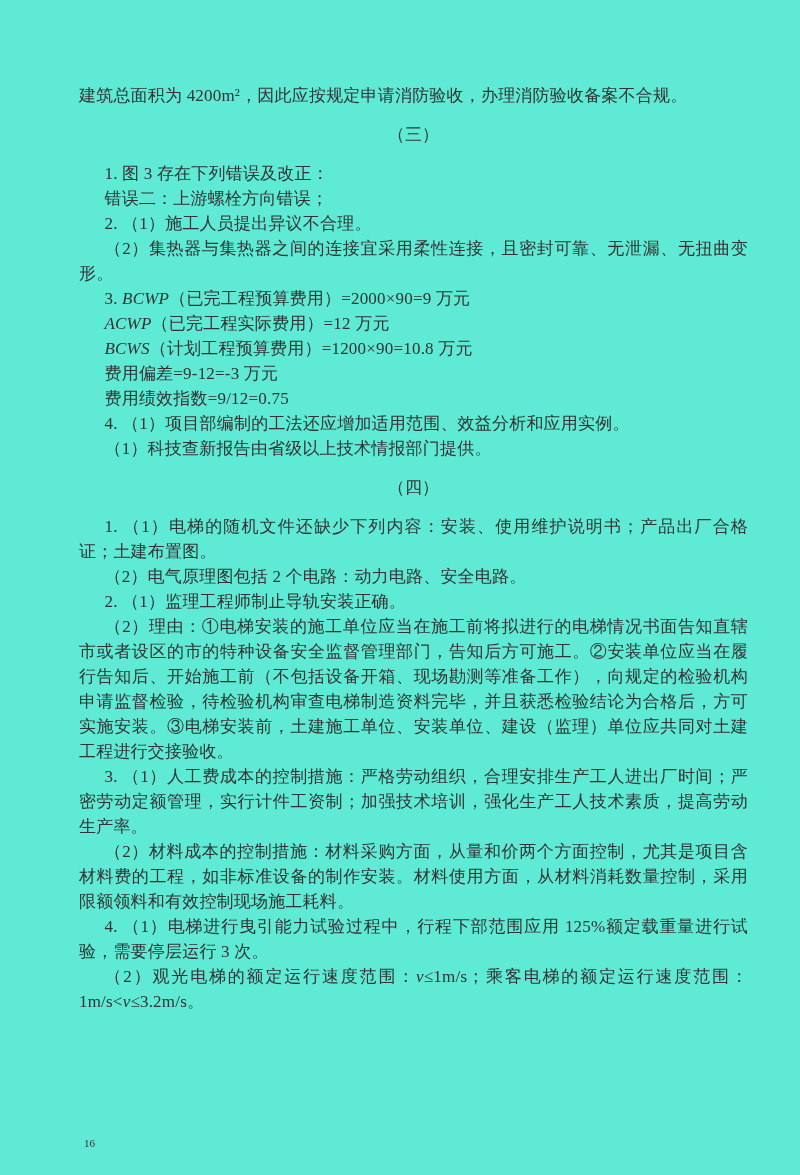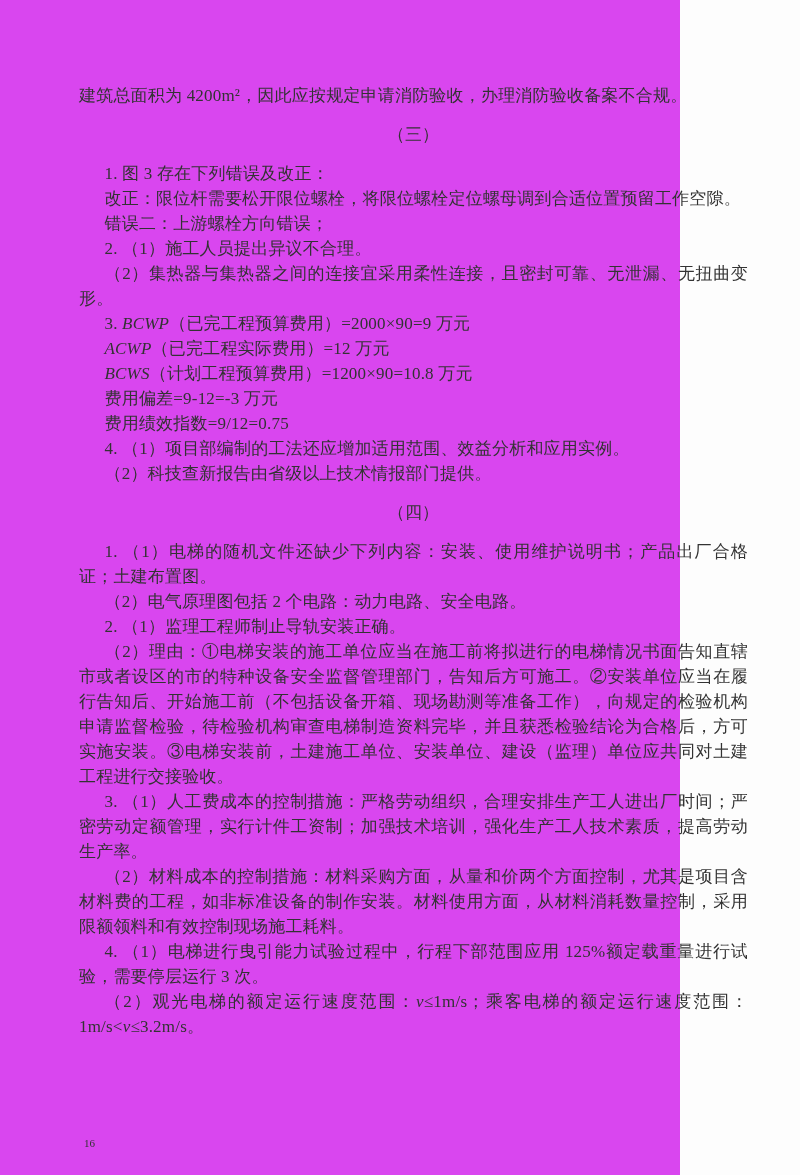--- a/index.html
+++ b/index.html
@@ -5,23 +5,23 @@
   html, body {
     margin: 0;
     padding: 0;
     width: 800px;
     height: 1175px;
     overflow: hidden;
     background: #fdfdfd;
   }
   .page {
     position: relative;
-    width: 680px;
+    width: 800px;
     height: 1175px;
-    background: #d946ef;
+    background: #5eead4;
     font-family: "Liberation Serif", "DejaVu Serif", serif;
     color: #333333;
   }
   .content {
     position: absolute;
     left: 79px;
     top: 83px;
     width: 669px;
     font-size: 17px;
     line-height: 25px;
@@ -58,31 +58,30 @@
 <body>
 
 <div class="page">
   <div class="content">
     <p class="noindent">建筑总面积为 4200m²，因此应按规定申请消防验收，办理消防验收备案不合规。</p>
     <div>
   <section>
     <h2 class="section-heading">（三）</h2>
     <div>
             <p>1. 图 3 存在下列错误及改正：</p>
-            <p>改正：限位杆需要松开限位螺栓，将限位螺栓定位螺母调到合适位置预留工作空隙。</p>
             <p>错误二：上游螺栓方向错误；</p>
             <p>2. （1）施工人员提出异议不合理。</p>
             <p>（2）集热器与集热器之间的连接宜采用柔性连接，且密封可靠、无泄漏、无扭曲变形。</p>
             <p><span>3. </span><span class="it">BCWP</span><span>（已完工程预算费用）=2000×90=9 万元</span></p>
             <p><span class="it">ACWP</span><span>（已完工程实际费用）=12 万元</span></p>
             <p><span class="it">BCWS</span><span>（计划工程预算费用）=1200×90=10.8 万元</span></p>
             <p>费用偏差=9-12=-3 万元</p>
             <p>费用绩效指数=9/12=0.75</p>
             <p>4. （1）项目部编制的工法还应增加适用范围、效益分析和应用实例。</p>
-            <p>（2）科技查新报告由省级以上技术情报部门提供。</p>
+            <p>（1）科技查新报告由省级以上技术情报部门提供。</p>
           </div>
   </section>
 
   <section>
     <h2 class="section-heading">（四）</h2>
     <div>
             <p>1. （1）电梯的随机文件还缺少下列内容：安装、使用维护说明书；产品出厂合格证；土建布置图。</p>
             <p>（2）电气原理图包括 2 个电路：动力电路、安全电路。</p>
             <p>2. （1）监理工程师制止导轨安装正确。</p>
             <p>（2）理由：①电梯安装的施工单位应当在施工前将拟进行的电梯情况书面告知直辖市或者设区的市的特种设备安全监督管理部门，告知后方可施工。②安装单位应当在履行告知后、开始施工前（不包括设备开箱、现场勘测等准备工作），向规定的检验机构申请监督检验，待检验机构审查电梯制造资料完毕，并且获悉检验结论为合格后，方可实施安装。③电梯安装前，土建施工单位、安装单位、建设（监理）单位应共同对土建工程进行交接验收。</p>

